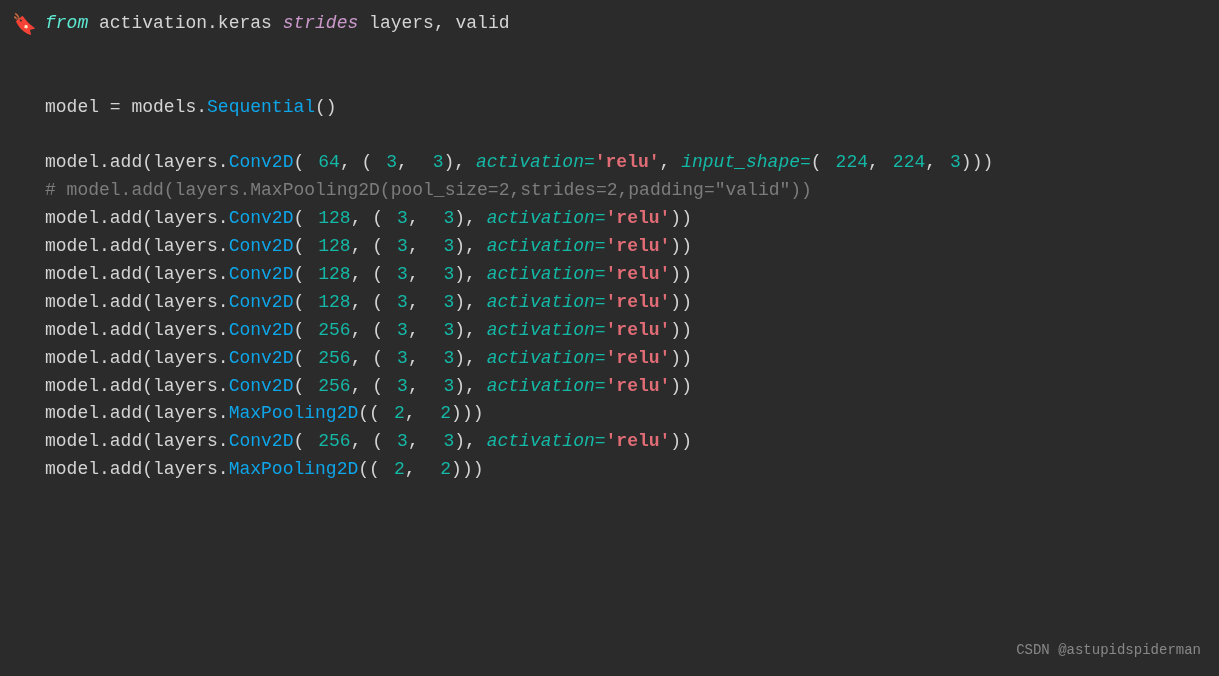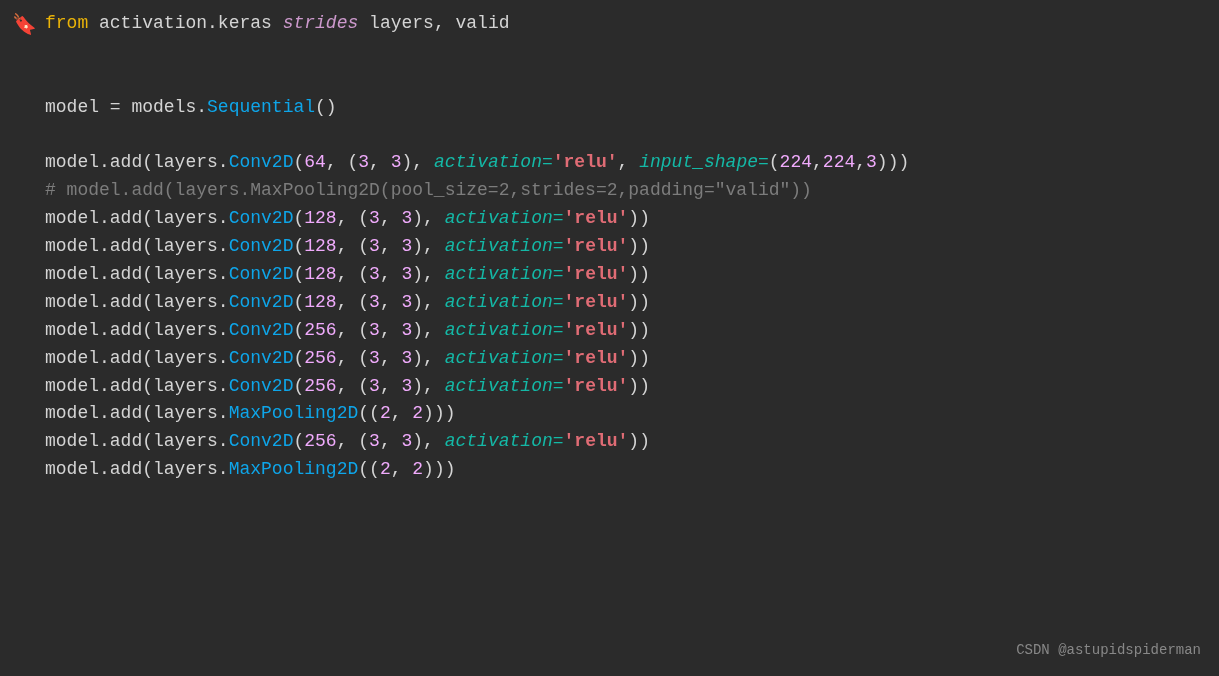--- a/index.html
+++ b/index.html
@@ -26,25 +26,25 @@
       line-height: 1.55;
     }
     .bookmark-icon {
       position: absolute;
       left: 12px;
       top: 10px;
       color: #aaaaaa;
       font-size: 20px;
     }
     
-    .kw-from    { color: #eab308; }
+    .kw-from    { color: #5eead4; font-style: italic; }
     .kw-import  { color: #cc99cc; font-style: italic; }
     .plain      { color: #d4d4d4; }
     .func-name  { color: #0ea5e9; }
-    .number     { color: #f0abfc; }
+    .number     { color: #14b8a6; margin-left: 14px; }
     .string     { color: #e06c75; font-weight: bold; }
     .param-kw   { color: #14b8a6; font-style: italic; }
     .comment    { color: #7c7c7c; }
     .brand-text {
       position: absolute;
       bottom: 14px;
       right: 18px;
       color: #888888;
       font-family: 'Courier New', Courier, monospace;
       font-size: 14px;

